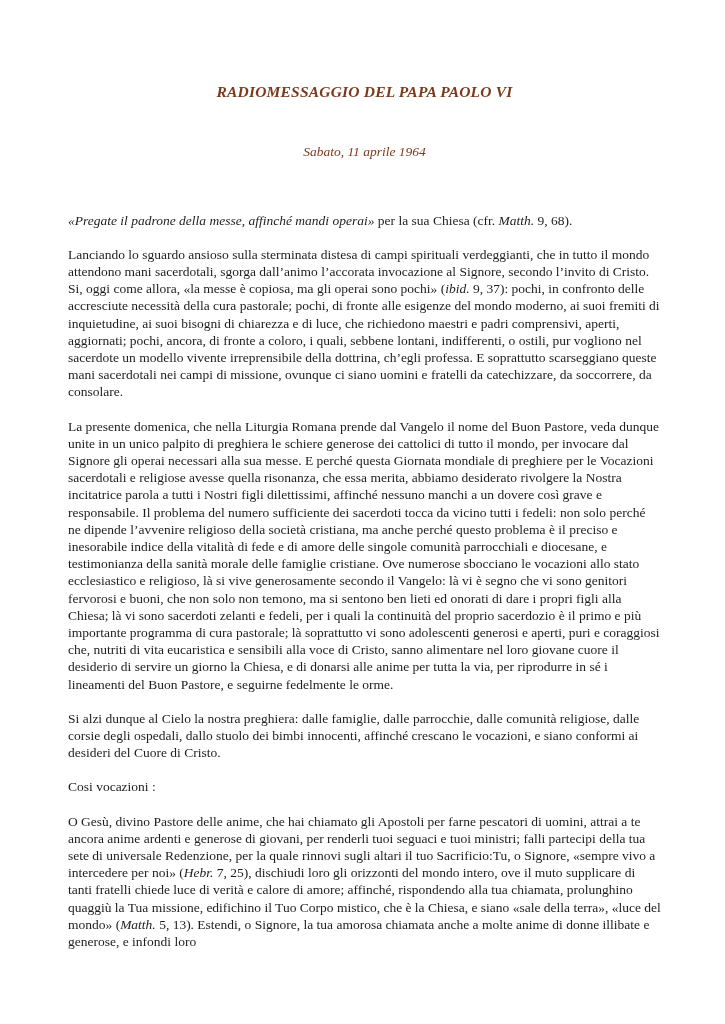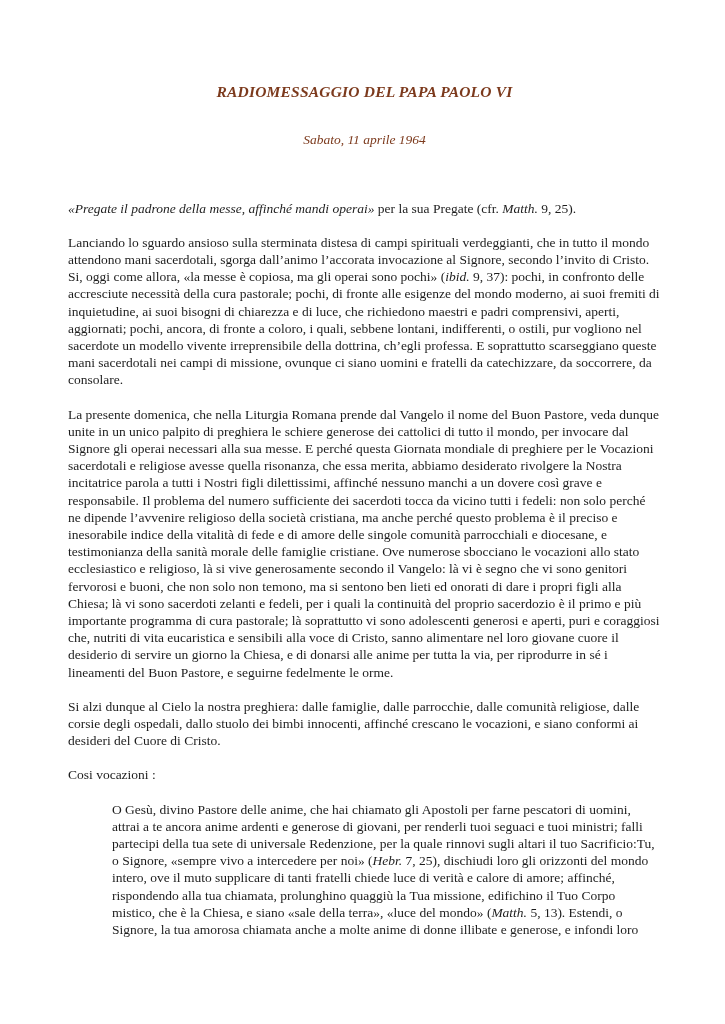--- a/index.html
+++ b/index.html
@@ -34,52 +34,52 @@
     margin: 0;
     color: var(--heading-color);
     font-size: 15.5px;
     font-weight: bold;
     font-style: italic;
     line-height: 20.5px;
     letter-spacing: 0.2px;
   }
   .title-line { display: block; }
   .doc-date {
-    margin-top: 28px;
+    margin-top: 40px;
     color: var(--heading-color);
     font-style: italic;
     font-size: 13.5px;
     line-height: 17px;
   }
   .content {
     margin-top: 52px;
     font-size: 13.5px;
     line-height: 17.2px;
     text-align: left;
     color: var(--body-color);
   }
   .para {
     margin: 0 0 17px 0;
   }
-  .para:last-child { margin-bottom: 0; margin-left: 44px; }
+  .para:last-child { margin-bottom: 0; }
   .para em { font-style: italic; }
 </style>
 </head>
 <body>
 
 <div class="page">
   <header class="doc-header">
     <h1 class="doc-title">
       <span class="title-line">RADIOMESSAGGIO DEL PAPA PAOLO VI</span>
     </h1>
     <div class="doc-date">Sabato, 11 aprile 1964</div>
   </header>
 
   <main class="content" id="paragraphs">
 
-  <p class="para"><em>«Pregate il padrone della messe, affinché mandi operai»</em><span> per la sua Pregate (cfr. </span><em>Matth.</em><span> 9, 25).</span></p>
+  <p class="para"><em>«Pregate il padrone della messe, affinché mandi operai»</em><span> per la sua Chiesa (cfr. </span><em>Matth.</em><span> 9, 68).</span></p>
       <p class="para"><span>Lanciando lo sguardo ansioso sulla sterminata distesa di campi spirituali verdeggianti, che in tutto il mondo attendono mani sacerdotali, sgorga dall’animo l’accorata invocazione al Signore, secondo l’invito di Cristo. Si, oggi come allora, «la messe è copiosa, ma gli operai sono pochi» (</span><em>ibid.</em><span> 9, 37): pochi, in confronto delle accresciute necessità della cura pastorale; pochi, di fronte alle esigenze del mondo moderno, ai suoi fremiti di inquietudine, ai suoi bisogni di chiarezza e di luce, che richiedono maestri e padri comprensivi, aperti, aggiornati; pochi, ancora, di fronte a coloro, i quali, sebbene lontani, indifferenti, o ostili, pur vogliono nel sacerdote un modello vivente irreprensibile della dottrina, ch’egli professa. E soprattutto scarseggiano queste mani sacerdotali nei campi di missione, ovunque ci siano uomini e fratelli da catechizzare, da soccorrere, da consolare.</span></p>
       <p class="para"><span>La presente domenica, che nella Liturgia Romana prende dal Vangelo il nome del Buon Pastore, veda dunque unite in un unico palpito di preghiera le schiere generose dei cattolici di tutto il mondo, per invocare dal Signore gli operai necessari alla sua messe. E perché questa Giornata mondiale di preghiere per le Vocazioni sacerdotali e religiose avesse quella risonanza, che essa merita, abbiamo desiderato rivolgere la Nostra incitatrice parola a tutti i Nostri figli dilettissimi, affinché nessuno manchi a un dovere così grave e responsabile. Il problema del numero sufficiente dei sacerdoti tocca da vicino tutti i fedeli: non solo perché ne dipende l’avvenire religioso della società cristiana, ma anche perché questo problema è il preciso e inesorabile indice della vitalità di fede e di amore delle singole comunità parrocchiali e diocesane, e testimonianza della sanità morale delle famiglie cristiane. Ove numerose sbocciano le vocazioni allo stato ecclesiastico e religioso, là si vive generosamente secondo il Vangelo: là vi è segno che vi sono genitori fervorosi e buoni, che non solo non temono, ma si sentono ben lieti ed onorati di dare i propri figli alla Chiesa; là vi sono sacerdoti zelanti e fedeli, per i quali la continuità del proprio sacerdozio è il primo e più importante programma di cura pastorale; là soprattutto vi sono adolescenti generosi e aperti, puri e coraggiosi che, nutriti di vita eucaristica e sensibili alla voce di Cristo, sanno alimentare nel loro giovane cuore il desiderio di servire un giorno la Chiesa, e di donarsi alle anime per tutta la via, per riprodurre in sé i lineamenti del Buon Pastore, e seguirne fedelmente le orme.</span></p>
       <p class="para"><span>Si alzi dunque al Cielo la nostra preghiera: dalle famiglie, dalle parrocchie, dalle comunità religiose, dalle corsie degli ospedali, dallo stuolo dei bimbi innocenti, affinché crescano le vocazioni, e siano conformi ai desideri del Cuore di Cristo.</span></p>
       <p class="para"><span>Cosi vocazioni :</span></p>
       <p class="para"><span>O Gesù, divino Pastore delle anime, che hai chiamato gli Apostoli per farne pescatori di uomini, attrai a te ancora anime ardenti e generose di giovani, per renderli tuoi seguaci e tuoi ministri; falli partecipi della tua sete di universale Redenzione, per la quale rinnovi sugli altari il tuo Sacrificio:Tu, o Signore, «sempre vivo a intercedere per noi» (</span><em>Hebr.</em><span> 7, 25), dischiudi loro gli orizzonti del mondo intero, ove il muto supplicare di tanti fratelli chiede luce di verità e calore di amore; affinché, rispondendo alla tua chiamata, prolunghino quaggiù la Tua missione, edifichino il Tuo Corpo mistico, che è la Chiesa, e siano «sale della terra», «luce del mondo» (</span><em>Matth.</em><span> 5, 13). Estendi, o Signore, la tua amorosa chiamata anche a molte anime di donne illibate e generose, e infondi loro</span></p>
     </main>
 </div>
 
 </body></html>

